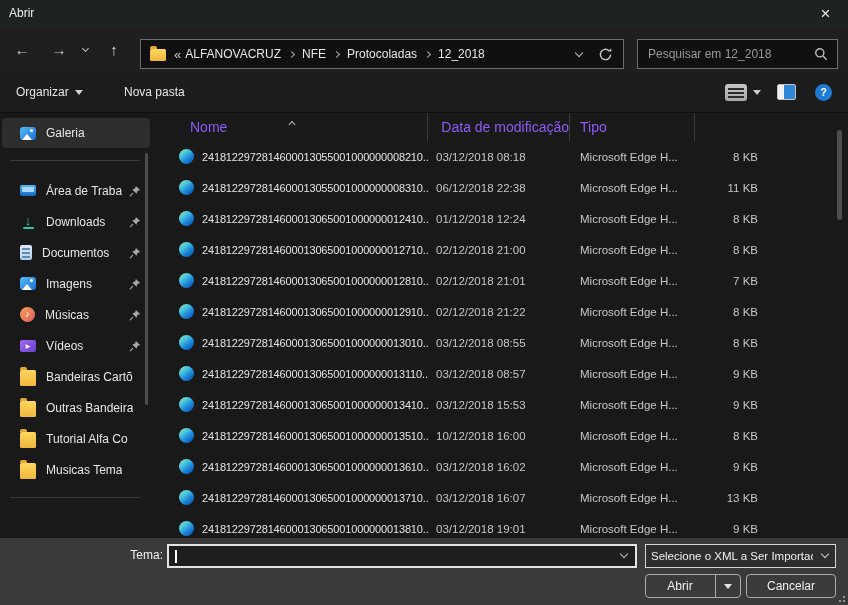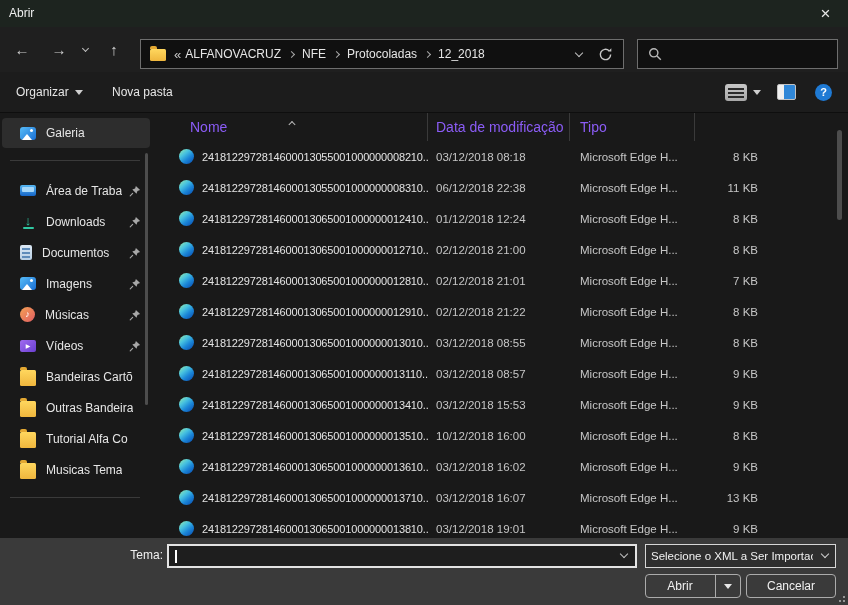--- a/index.html
+++ b/index.html
@@ -35,21 +35,21 @@
   .addr-spacer { flex:1; }
   .addr-chev { margin-right:16px; }
   .refresh-icon svg { display:block; }
   .searchbox { position:absolute; left:637px; top:12px; width:201px; height:30px; background:#101010; border:1px solid #6e6e6e; display:flex; align-items:center; padding:0 9px 0 10px; }
   .search-input { flex:1; background:transparent; border:none; outline:none; font-size:12px; color:#d9d9d9; font-family:inherit; min-width:0; }
   .search-input::placeholder { color:#989898; opacity:1; }
   
   .toolbar { position:absolute; left:0; top:72px; width:848px; height:41px; background:#1c1c1c; border-bottom:1px solid #0e0e0e; }
   .tb-item { position:absolute; top:0; height:40px; display:flex; align-items:center; gap:6px; font-size:12px; color:#e6e6e6; }
   .tb-organize { left:16px; }
-  .tb-newfolder { left:112px; }
+  .tb-newfolder { left:124px; }
   .tri-down { width:0; height:0; border-left:4px solid transparent; border-right:4px solid transparent; border-top:5px solid #cfcfcf; }
   .tb-right { position:absolute; right:16px; top:0; height:40px; display:flex; align-items:center; }
   .ic-viewlist { width:22px; height:17px; border-radius:3px; background:linear-gradient(#c6c6c6,#a8a8a8); position:relative; }
   .ic-viewlist::before { content:""; position:absolute; left:3px; right:3px; top:4px; height:10px;
     background:repeating-linear-gradient(180deg,#2a2a2a 0 2px,transparent 2px 4px); }
   .view-caret { margin-left:6px; }
   .ic-pane { width:19px; height:16px; border-radius:2px; border:1.5px solid #c2c2c2; margin-left:16px;
     background:linear-gradient(90deg,#f0f0f0 0 38%,#2f87d8 38% 100%); }
   .ic-help { width:17px; height:17px; border-radius:50%; background:#1f7ad4; color:#fff; font-size:11px; font-weight:bold; display:flex; align-items:center; justify-content:center; margin-left:19px; }
   
@@ -77,21 +77,21 @@
   .ic-documents::before { content:""; position:absolute; left:2px; top:3px; width:8px; height:2px; background:#5f8cba; box-shadow:0 4px 0 #5f8cba, 0 8px 0 #5f8cba; }
   .ic-music { width:15px; height:15px; border-radius:50%; background:linear-gradient(135deg,#f5a254,#df5c62); display:flex; align-items:center; justify-content:center; }
   .ic-music::before { content:"♪"; color:#fff; font-size:9px; line-height:1; }
   .ic-videos { width:16px; height:12px; border-radius:2px; background:linear-gradient(135deg,#a06bf0,#6a3fd0); display:flex; align-items:center; justify-content:center; }
   .ic-videos::before { content:"▶"; color:#fff; font-size:6px; line-height:1; }
   
   .filelist { position:absolute; left:156px; top:113px; width:692px; height:425px; overflow:hidden; }
   .list-header { display:grid; grid-template-columns:272px 142px 125px 80px 1fr; height:28px; }
   .hcell { position:relative; display:flex; align-items:center; border-right:1px solid #3a3a3a; height:28px; font-size:14px; color:#8b5cf6; }
   .hcell:nth-child(1) { padding-left:34px; }
-  .hcell:nth-child(2) { padding-left:8px; }
+  .hcell:nth-child(2) { padding-left:8px;justify-content:flex-end; }
   .hcell:nth-child(3) { padding-left:10px; }
   .hcell:nth-child(4) { padding-left:8px; }
   .hcell.filler { border-right:none; }
   .sort-caret { position:absolute; top:1px; left:50%; transform:translateX(-50%); }
   .sort-caret .cv { width:5px; height:5px; border-width:1.3px; border-color:#b8b8b8; }
   .h-label { white-space:nowrap; }
   .list-body { position:absolute; left:0; top:28px; right:0; bottom:0; overflow:hidden; }
   .frow { display:grid; grid-template-columns:272px 142px 125px 80px 1fr; height:31px; align-items:center; }
   .c-name { display:flex; align-items:center; padding-left:23px; gap:8px; overflow:hidden; }
   .ic-edge { width:15px; height:15px; border-radius:50%; flex:0 0 auto;
@@ -158,20 +158,21 @@
     <span class="cv cv-down addr-chev"></span>
     <span class="refresh-icon">
       <svg width="15" height="15" viewBox="0 0 16 16">
         <path d="M13.5 8a5.5 5.5 0 1 1-1.7-4" fill="none" stroke="#c8c8c8" stroke-width="1.5"></path>
         <path d="M14.2 1.2v3.6h-3.6z" fill="#c8c8c8"></path>
       </svg>
     </span>
   </div>
 
   <div class="searchbox">
+    <input class="search-input" type="text" placeholder="Pesquisar em 12_2018" style="">
     <svg width="14" height="14" viewBox="0 0 14 14">
       <circle cx="5.8" cy="5.8" r="4.1" fill="none" stroke="#b9b9b9" stroke-width="1.4"></circle>
       <line x1="9" y1="9" x2="12.8" y2="12.8" stroke="#b9b9b9" stroke-width="1.4"></line>
     </svg>
   </div>
 </div>
 
 <div class="toolbar">
   <div class="tb-item tb-organize">
     <span>Organizar</span>

